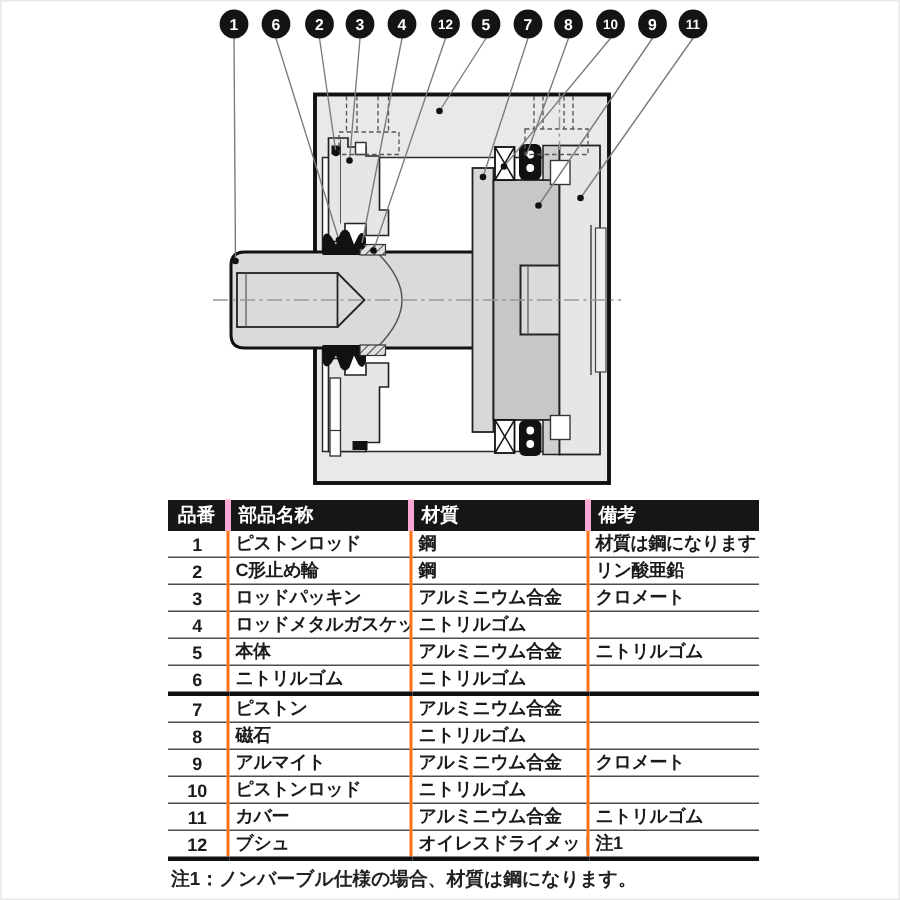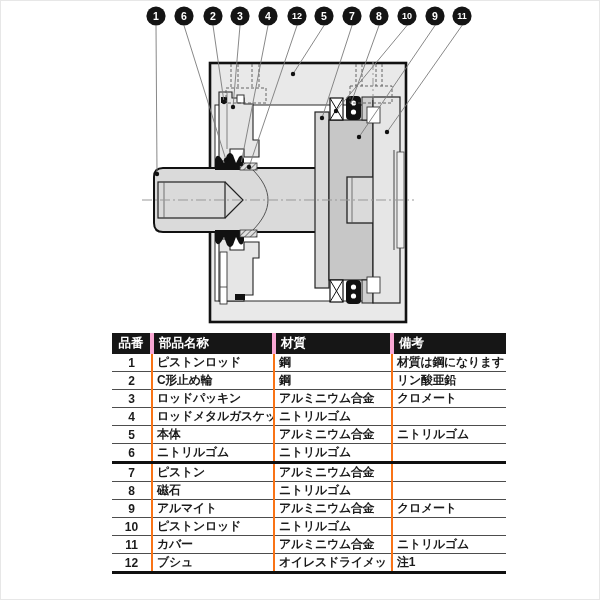--- a/index.html
+++ b/index.html
@@ -299,13 +299,14 @@
           <tr class="thick">
             <td class="no">12</td>
             <td>ブシュ</td>
             <td>オイレスドライメット</td>
             <td>注1</td>
           </tr>
         </tbody>
     </table>
   </div>
 
+  <div class="footnote">注1：ノンバーブル仕様の場合、材質は鋼になります。</div>
 </div>
 
 </body></html>

